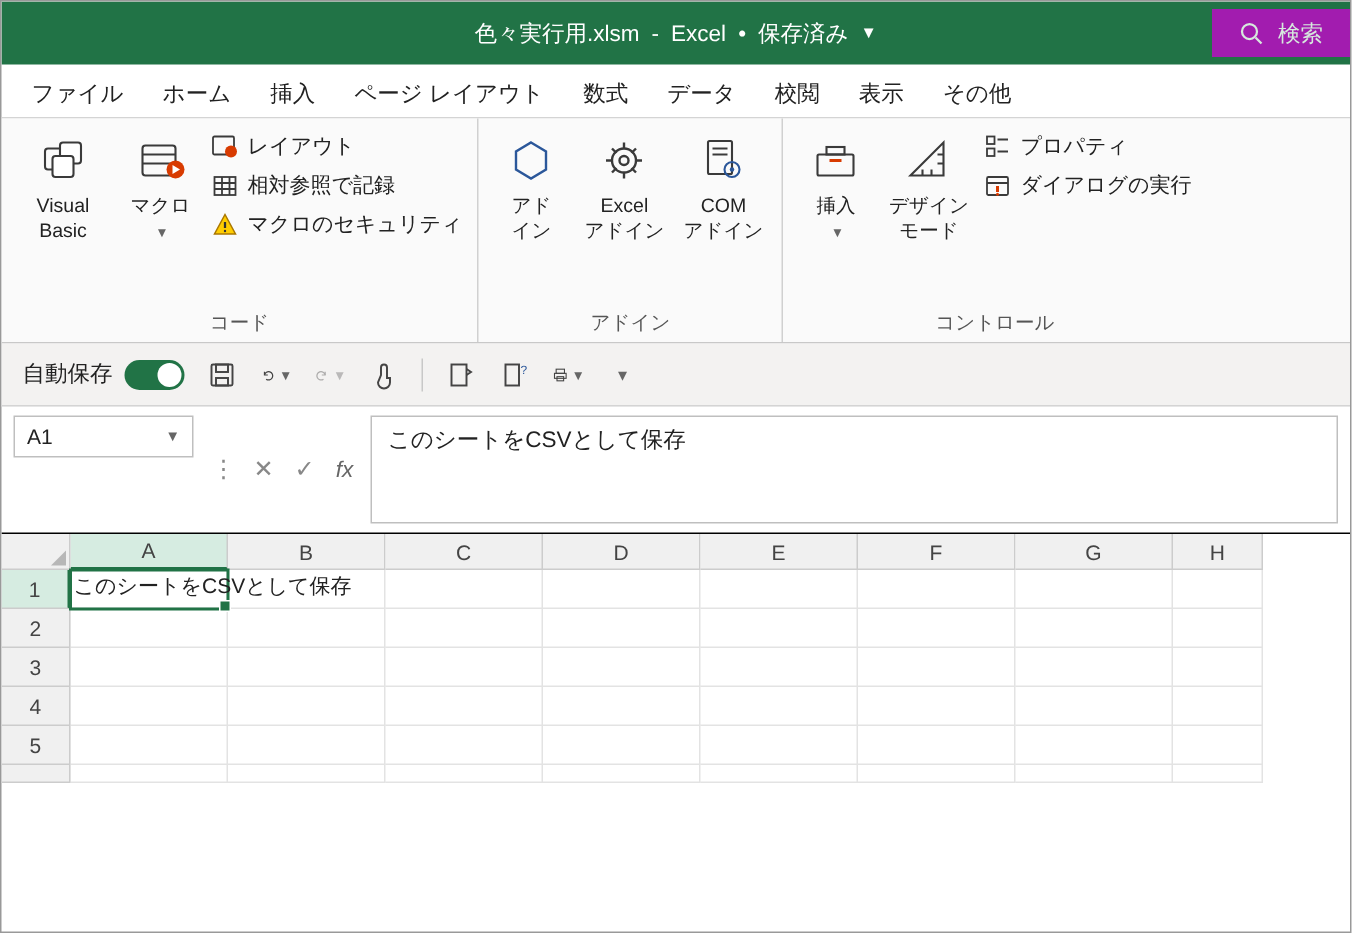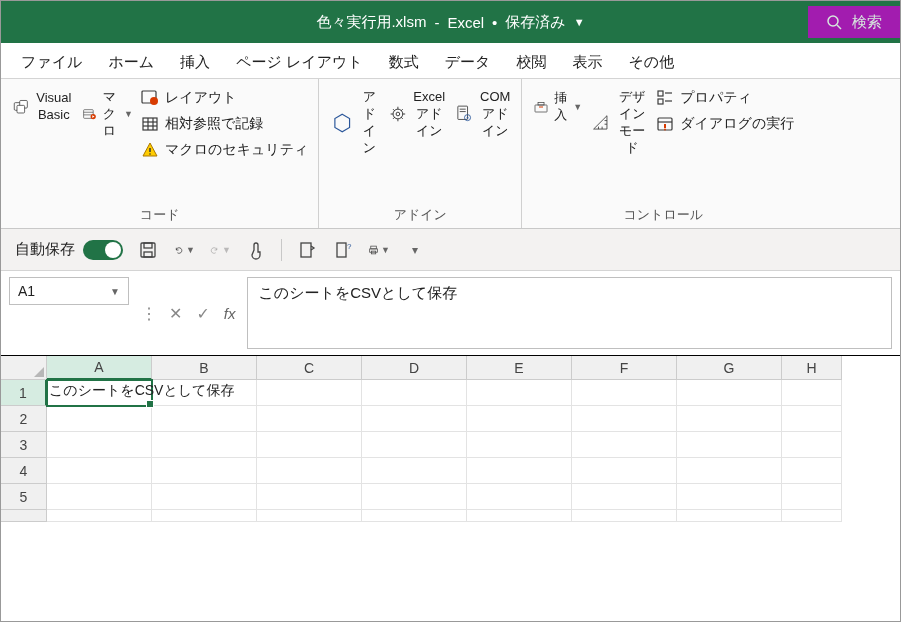--- a/index.html
+++ b/index.html
@@ -7,21 +7,21 @@
 .titlebar{background:#217346;height:42px;display:flex;align-items:center;color:#fff;position:relative}
 .title-center{position:absolute;left:50%;transform:translateX(-50%);display:flex;align-items:center;gap:8px;font-size:15px}
 .title-center .chev{font-size:11px}
 .search-box{margin-left:auto;background:#a21caf;height:32px;display:flex;align-items:center;padding:0 18px;gap:10px;color:#d6e9dd;font-size:15px}
 .tabs{display:flex;gap:26px;padding:10px 20px 6px 20px;font-size:15px;border-bottom:1px solid #d4d4d4}
 .tab{color:#222;cursor:pointer}
 .ribbon{display:flex;height:150px;border-bottom:1px solid #c8c8c8;background:#fafafa}
 .group{border-right:1px solid #d0d0d0;padding:6px 10px 2px 10px;display:flex;flex-direction:column}
 .group-body{flex:1;display:flex;align-items:flex-start;gap:8px}
 .group-label{text-align:center;font-size:13px;color:#555;padding:4px 0 2px}
-.big-btn{display:flex;flex-direction:row;align-items:center;justify-content:flex-start;width:62px;text-align:center;font-size:13px;gap:4px;cursor:pointer;padding-top:4px}
+.big-btn{display:flex;flex-direction:column;align-items:center;justify-content:flex-start;width:62px;text-align:center;font-size:13px;gap:4px;cursor:pointer;padding-top:4px}
 .big-btn svg{width:36px;height:36px}
 .big-btn .lbl{line-height:1.3}
 .small-list{display:flex;flex-direction:column;gap:8px;padding-top:4px;font-size:14px}
 .small-item{display:flex;align-items:center;gap:6px;cursor:pointer}
 .small-item svg{width:18px;height:18px;flex:none}
 .qat{height:42px;background:#f3f2f1;border-bottom:1px solid #d4d4d4;display:flex;align-items:center;padding:0 14px;gap:14px}
 .autosave{display:flex;align-items:center;gap:8px;font-size:15px}
 .toggle{width:40px;height:20px;border-radius:10px;background:#217346;position:relative}
 .toggle::after{content:"";position:absolute;right:2px;top:2px;width:16px;height:16px;border-radius:50%;background:#fff}
 .qicon{width:22px;height:22px;display:flex;align-items:center;justify-content:center;cursor:pointer;color:#555}

